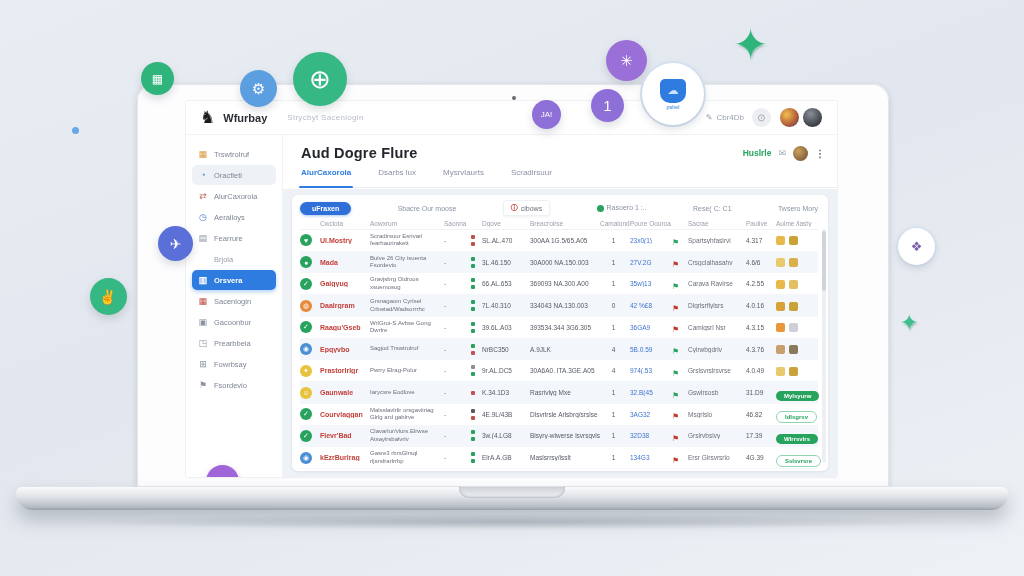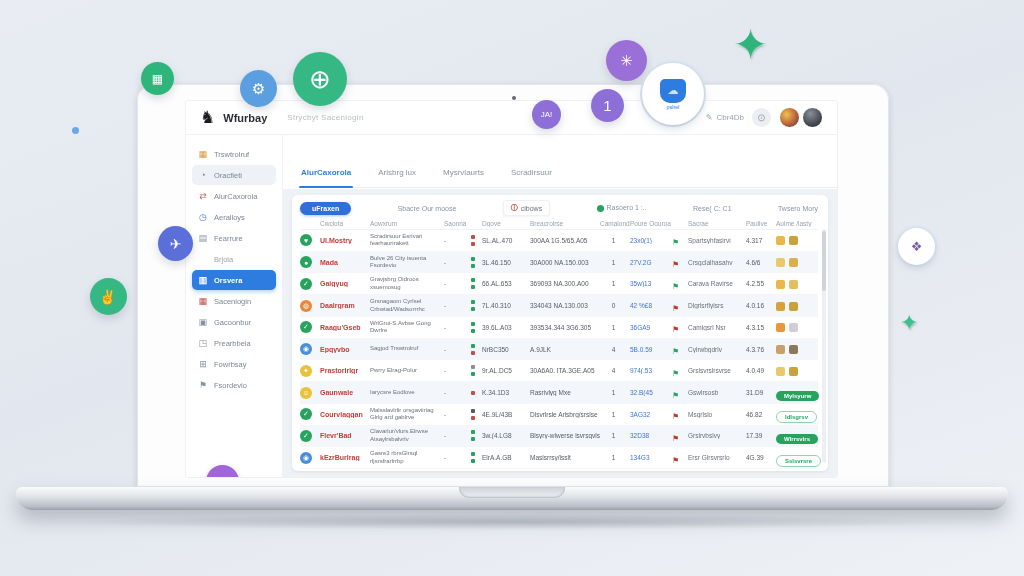--- a/index.html
+++ b/index.html
@@ -187,24 +187,33 @@
           </div>
           <div class="side-item default">
             <span class="si-ic" style="color: rgb(138, 147, 163);">⚑</span>
             <span>Fsordevio</span>
           </div>
         </div>
       <div class="side-fab">✈</div>
     </div>
 
     <div id="main">
+      <div id="page-head">
+        <span id="page-title">Aud Dogre Flure</span>
+        <div id="page-head-right">
+          <span class="status-link">Huslrle</span>
+          <span class="head-icon">✉</span>
+          <span class="mini-avatar"></span>
+          <span class="kebab">⋮</span>
+        </div>
+      </div>
 
       <div id="tabs">
           <span class="tab active">AlurCaxorola</span>
-          <span class="tab">Arlsbrg lux</span>
+          <span class="tab">Dsarbs lux</span>
           <span class="tab">Mysrvlaurts</span>
           <span class="tab">Scradirsuur</span>
         </div>
 
       <div id="content">
         <div id="card">
           <div id="card-toolbar">
             <span class="btn-primary">uFraxen</span>
             <span class="tbar-text ml-auto">Sbacre Our moose</span>
             <span class="chip ml-auto">

